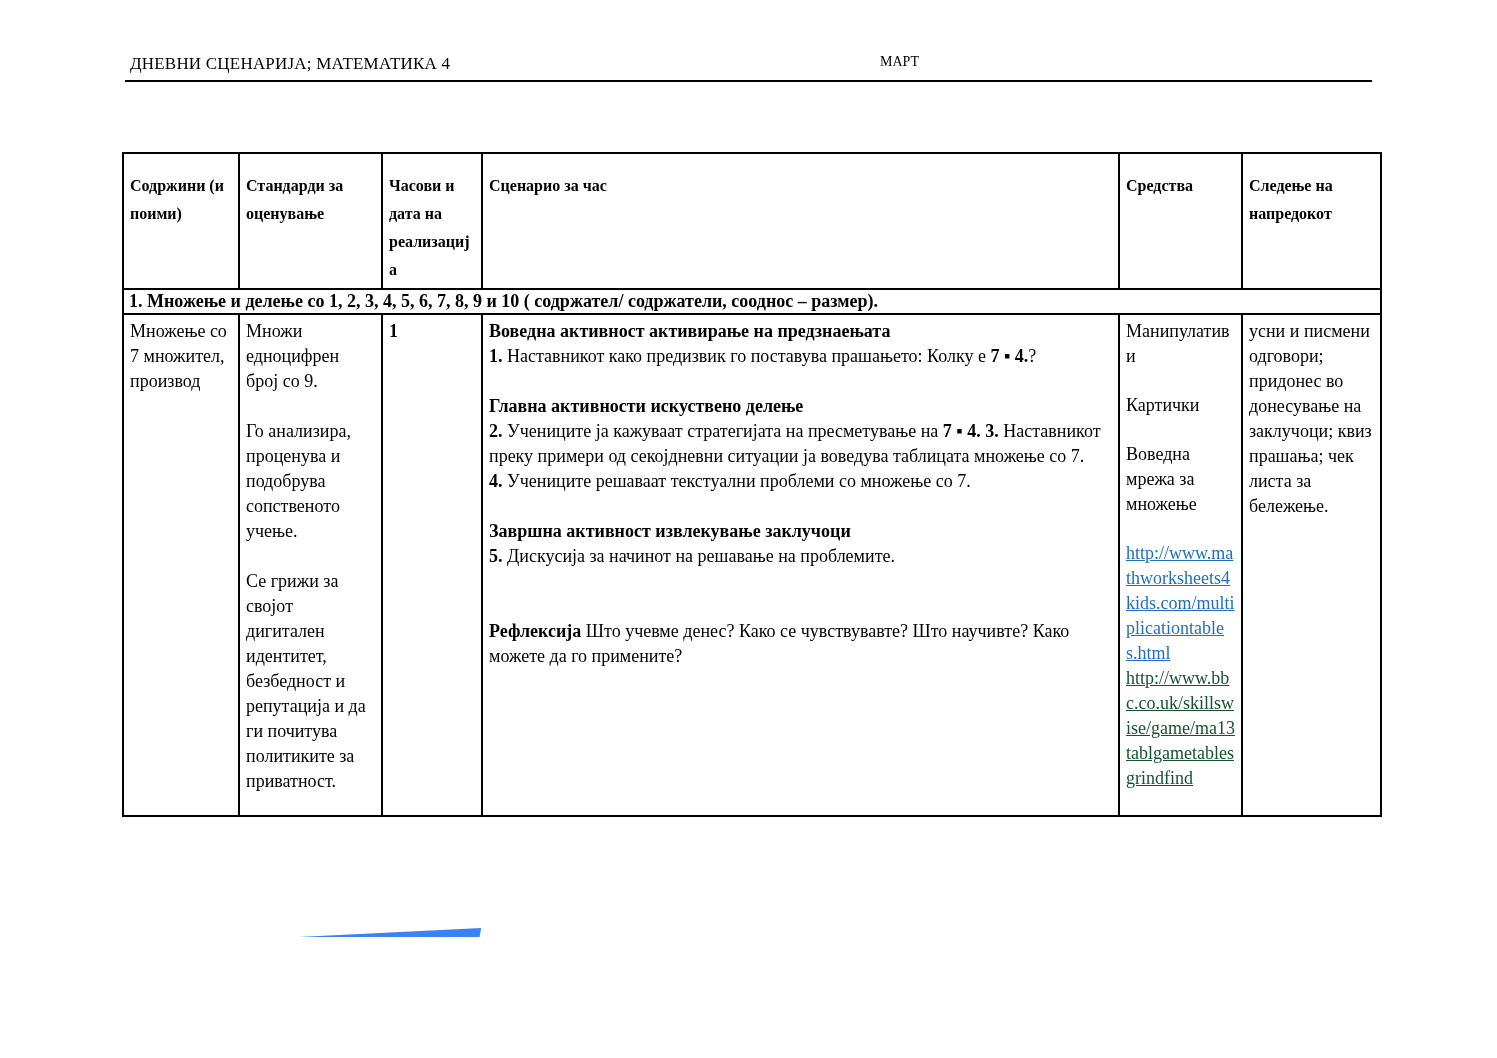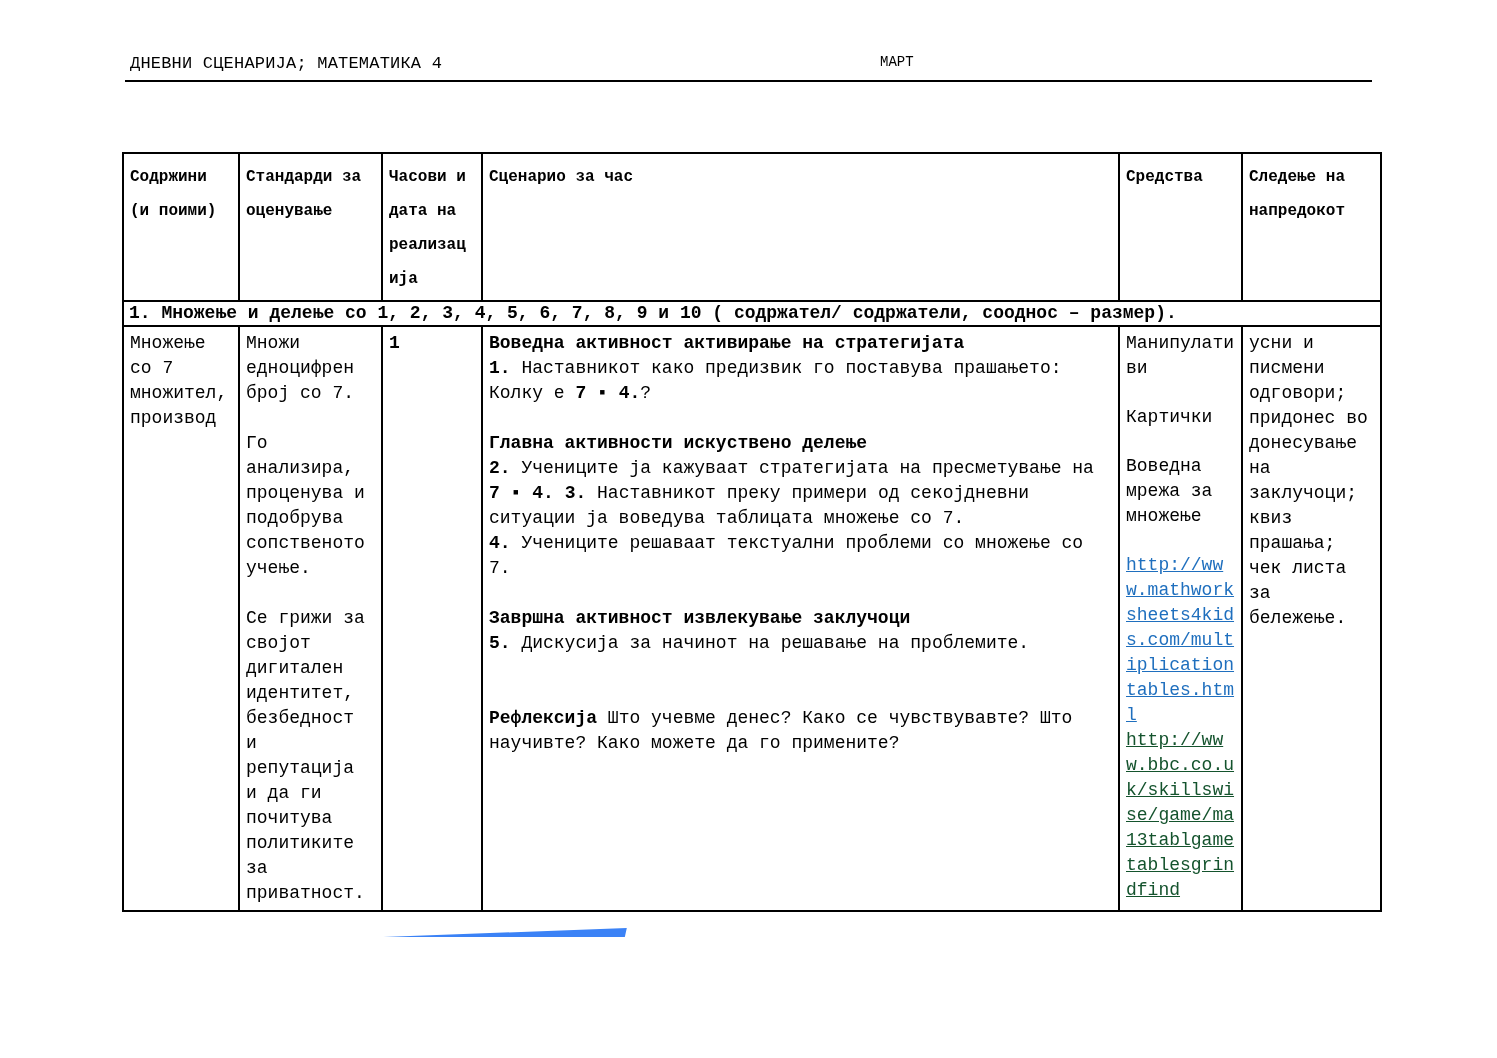--- a/index.html
+++ b/index.html
@@ -1,35 +1,35 @@
 <!DOCTYPE html>
 <html><head>
 <meta charset="utf-8">
 <style>
   html,body{margin:0;padding:0;background:#ffffff;}
   .page{
     position:relative;width:1497px;height:937px;background:#ffffff;
-    font-family:Liberation Mono, monospace;color:#000;
+    font-family:Liberation Serif, serif;color:#000;
     overflow:hidden;
   }
   
   .doc-title{position:absolute;left:130px;top:54px;font-size:17px;letter-spacing:.2px;}
   .doc-month{position:absolute;left:880px;top:54px;font-size:14px;}
   .header-rule{position:absolute;left:125px;top:80px;width:1247px;height:2px;background:#000;}
 
   
   table.plan{
     position:absolute;left:122px;top:152px;
     border-collapse:collapse;table-layout:fixed;width:1258px;
   }
   table.plan th,table.plan td{
     border:2px solid #000;vertical-align:top;text-align:left;
     padding:4px 6px;font-size:18px;line-height:25px;overflow-wrap:break-word;
   }
-  table.plan th{font-weight:bold;font-size:16px;line-height:34px;height:92px;padding-top:6px;}
+  table.plan th{font-weight:bold;font-size:16px;line-height:28px;height:92px;padding-top:18px;}
   tr.section td{font-weight:bold;height:17px;line-height:21px;padding:1px 5px;}
   tr.bodyrow td{height:492px;margin-top:44px;}
   td.topic{padding-right:20px;}
   td.hours{font-weight:bold;}
   p{margin:0;}
   .std p + p{margin-top:25px;}
   .mt1{margin-top:25px;}
   .mt2{margin-top:50px;}
   .b{font-weight:bold;}
   td.res{line-height:24px;padding-right:8px;}
@@ -77,29 +77,29 @@
     <tr class="section">
       <td colspan="6">1. Множење и делење со 1, 2, 3, 4, 5, 6, 7, 8, 9 и 10 ( содржател/ содржатели, сооднос – размер).</td>
     </tr>
     <tr class="bodyrow">
 
       <td class="topic">
         <p>Множење со 7 множител, производ</p>
       </td>
 
       <td class="std">
-        <p>Множи едноцифрен број со 7.</p>
+        <p>Множи едноцифрен број со 9.</p>
         <p>Го анализира, проценува и подобрува сопственото учење.</p>
         <p>Се грижи за својот дигитален идентитет, безбедност и репутација и да ги почитува политиките за приватност.</p>
       </td>
 
       <td class="hours">1</td>
 
       <td class="scn">
-        <p><span class="b">Воведна активност активирање на стратегијата</span></p>
+        <p><span class="b">Воведна активност активирање на предзнаењата</span></p>
         <p><span class="b">1.</span><span> Наставникот како предизвик го поставува прашањето: Колку е </span><span class="b">7 ▪ 4.</span><span>?</span></p>
         <p class="mt1"><span class="b">Главна активности искуствено делење</span></p>
         <p><span class="b">2.</span><span> Учениците ја кажуваат стратегијата на пресметување на </span><span class="b">7 ▪ 4.</span><span> </span><span class="b">3.</span><span> Наставникот преку примери од секојдневни ситуации ја воведува таблицата множење со 7.</span></p>
         <p><span class="b">4.</span><span> Учениците решаваат текстуални проблеми со множење со 7.</span></p>
         <p class="mt1"><span class="b">Завршна активност извлекување заклучоци</span></p>
         <p><span class="b">5.</span><span> Дискусија за начинот на решавање на проблемите.</span></p>
         <p class="mt2"><span class="b">Рефлексија</span><span> Што учевме денес? Како се чувствувавте? Што научивте? Како можете да го примените?</span></p>
       </td>
 
       <td class="res">

